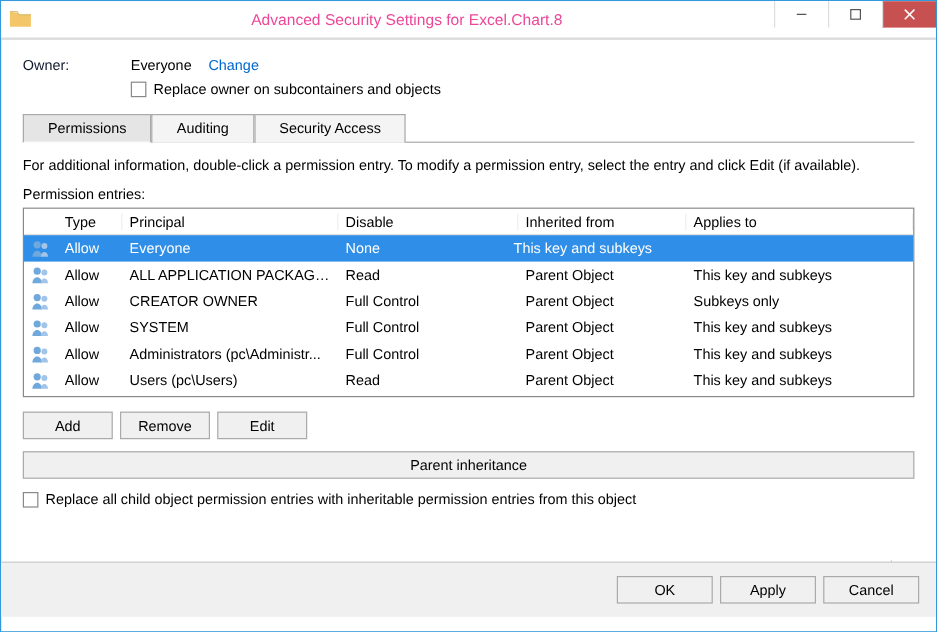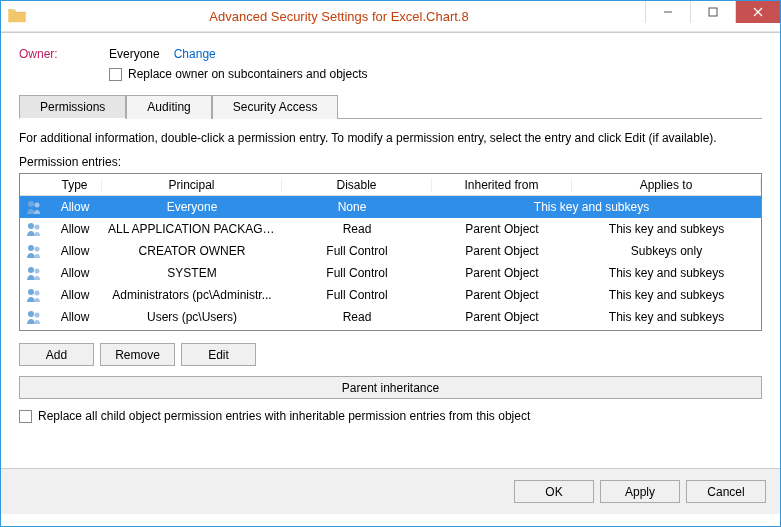--- a/index.html
+++ b/index.html
@@ -1,40 +1,40 @@
 <!DOCTYPE html>
 <html><head>
 <meta charset="utf-8">
 <style>
 * { box-sizing: border-box; font-family: "Segoe UI", Tahoma, sans-serif; font-size: 12px; }
 body { margin: 0; background: #fff; }
 .window { width: 781px; height: 527px; border: 1px solid #3399dd; background: #fff; position: relative; }
 .titlebar { height: 30px; background: #fff; display: flex; align-items: center; }
 .tb-icon { width: 20px; height: 20px; margin: 0 6px; display:flex; align-items:center; justify-content:center; }
-.tb-title { flex: 1; text-align: center; font-size: 13px; color: #c2410c; }
+.tb-title { flex: 1; text-align: center; font-size: 13px; color: #ec4899; }
 .tb-btns { display: flex; height: 22px; margin-top:-8px;}
 .tb-btn { width: 45px; height: 22px; display: flex; align-items: center; justify-content: center; background:#fff; border-left:1px solid #ddd;}
 .tb-btn.close { background: #c75050; color:#fff; }
 .tb-btn svg { width: 10px; height: 10px; }
 .toolstrip { height: 2px; background: linear-gradient(#eee, #ddd); border-bottom:1px solid #ccc;}
 .content { padding: 14px 18px 0 18px; }
 .owner-row { display: flex; align-items: center; margin-bottom: 6px; }
-.owner-label { width: 90px; color:#be185d; }
+.owner-label { width: 90px; color:#0f172a; }
 .owner-value { margin-right: 14px; }
 .owner-change { color: #0066cc; cursor: pointer; }
 .check-row { margin-left: 90px; display: flex; align-items: center; margin-bottom: 14px; }
 .chk { width: 13px; height: 13px; border: 1px solid #888; margin-right: 6px; background:#fff; }
 .tabs { display: flex; border-bottom: 1px solid #aaa; }
 .tab { padding: 4px 20px; border: 1px solid #aaa; border-bottom: none; background: #f0f0f0; margin-right: 0; margin-bottom: -1px; cursor:pointer;}
 .tab.active { background: #e5e5e5; border-bottom: 1px solid #fff; }
 .tab:not(.active) { background: #f4f4f4; }
 .panel { padding: 12px 0 0 0; }
 .info { margin-bottom: 10px; color:#000000; }
 .entries-label { margin-bottom: 4px; }
-.grid { border: 1px solid #888; height: 158px; overflow: hidden; background:#fff;text-align:center;}
+.grid { border: 1px solid #888; height: 158px; overflow: hidden; background:#fff;}
 .ghead, .grow { display: flex; align-items: center; height: 22px; }
 .ghead { background: #fff; border-bottom: 1px solid #ddd; }
 .gcell { padding: 0 6px; overflow: hidden; white-space: nowrap; text-overflow: ellipsis; }
 .c-icon { width: 28px; flex:0 0 28px; display:flex; align-items:center; justify-content:center;}
 .c-type { width: 54px; flex:0 0 54px;}
 .c-principal { width: 180px; flex:0 0 180px;}
 .c-access { width: 150px; flex:0 0 150px;}
 .c-inherited { width: 140px; flex:0 0 140px;}
 .c-applies { flex: 1; }
 .ghead .gcell { border-right: 1px solid #eee; color:#000;}

